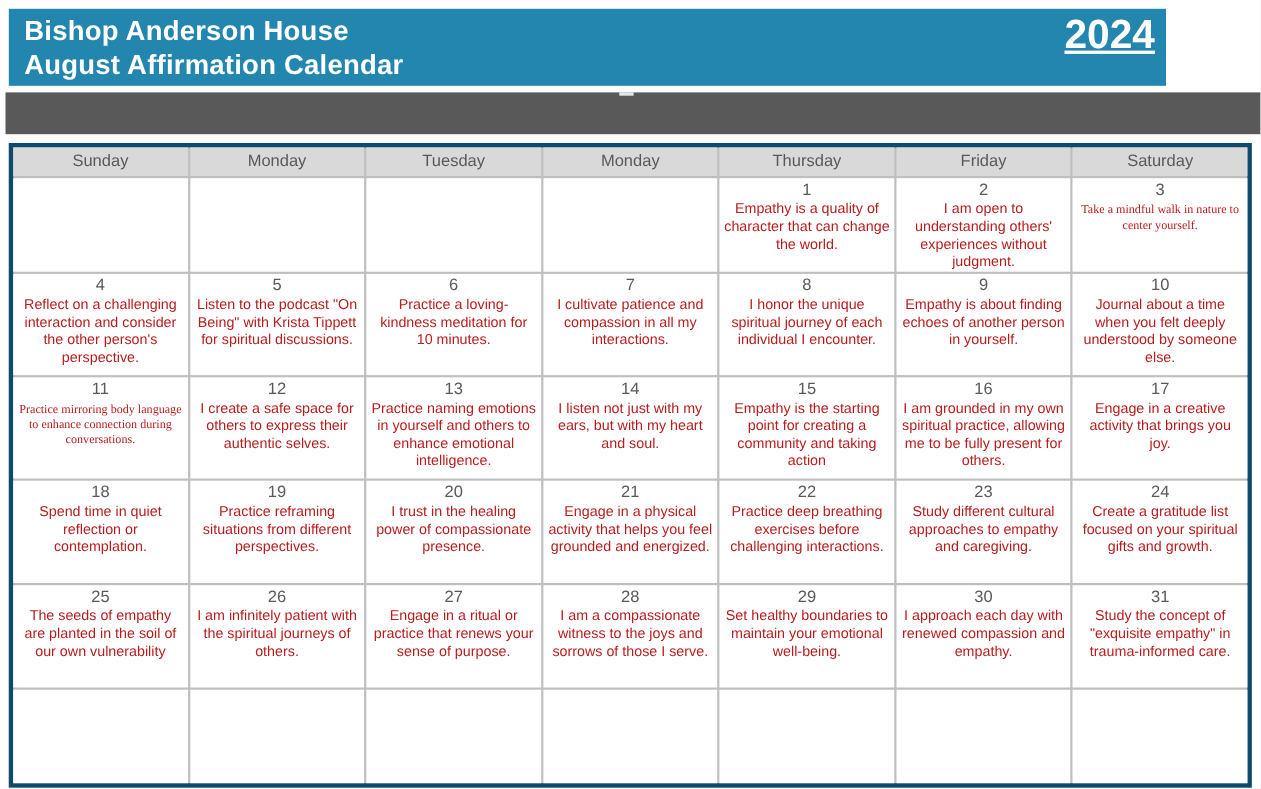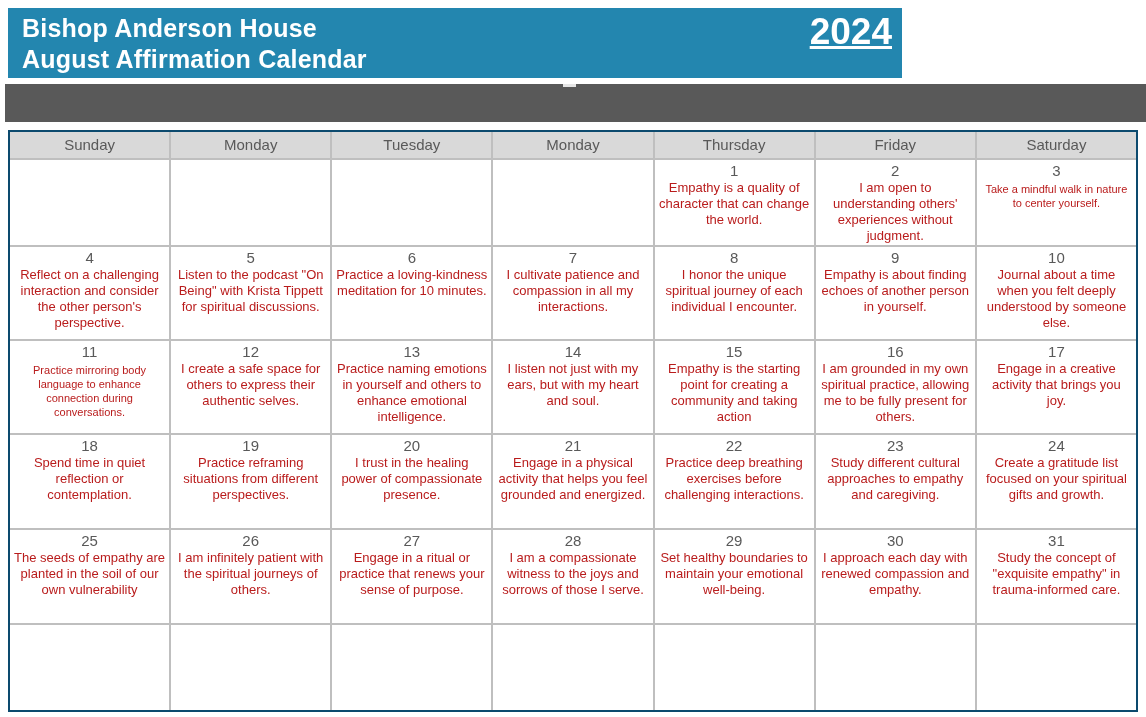--- a/index.html
+++ b/index.html
@@ -1,44 +1,44 @@
 <!DOCTYPE html>
 <html><head>
 <meta charset="utf-8">
 <style>
   * { margin:0; padding:0; box-sizing:border-box; }
   html,body { width:1146px; height:717px; background:#fdfdfd; overflow:hidden;
               font-family:"Liberation Sans", sans-serif; }
   .page { width:1146px; height:717px; background:#ffffff; position:relative; }
 
   
-  .banner { position:absolute; left:8px; top:8px; width:894px; height:70px;
+  .banner { position:absolute; left:8px; top:8px; width:1052px; height:70px;
             background:#2386AF; display:flex; justify-content:space-between; }
   .titles { color:#ffffff; font-weight:bold; font-size:25px; line-height:31px;
             padding:5px 0 0 14px; letter-spacing:0.2px; }
   .year { color:#ffffff; font-weight:bold; font-size:37px; line-height:40px;
           padding:4px 10px 0 0;text-decoration:underline; }
 
   
   .graybar { position:absolute; left:5px; top:84px; width:1141px; height:38px;
              background:#595959; }
   .artifact { position:absolute; left:558px; top:0; width:13px; height:3px;
               background:#ffffff; opacity:0.85; }
 
   
   .grid { position:absolute; left:8px; top:130px; width:1130px;
           display:grid; grid-template-columns:repeat(7, 1fr);
           grid-template-rows:26px 85px 92px 92px 93px 93px 85px;
-          gap:2px; background:#BFBFBF; border:2px solid #0c4a6e; }
+          gap:2px; background:#BFBFBF; border:4px solid #0c4a6e; }
   .dow { background:#D9D9D9; color:#595959; font-size:15px; line-height:26px;
          text-align:center; }
   .cell { background:#ffffff; text-align:center; padding:1px 2px 0 2px; }
   .daynum { color:#595959; font-size:15px; line-height:19px; }
   .afftext { color:#b91c1c; font-size:13px; line-height:16px; padding:0 2px; }
-  .cell.small .afftext { font-size:11px; line-height:14px; padding-top:2px; }
+  .cell.small .afftext { font-size:11px; line-height:14px; padding-top:2px;font-family:Liberation Serif, serif; }
 </style>
 </head>
 <body>
 
 <div class="page">
 
   <div class="banner">
     <div class="titles">
       <div>Bishop Anderson House</div>
       <div>August Affirmation Calendar</div>

